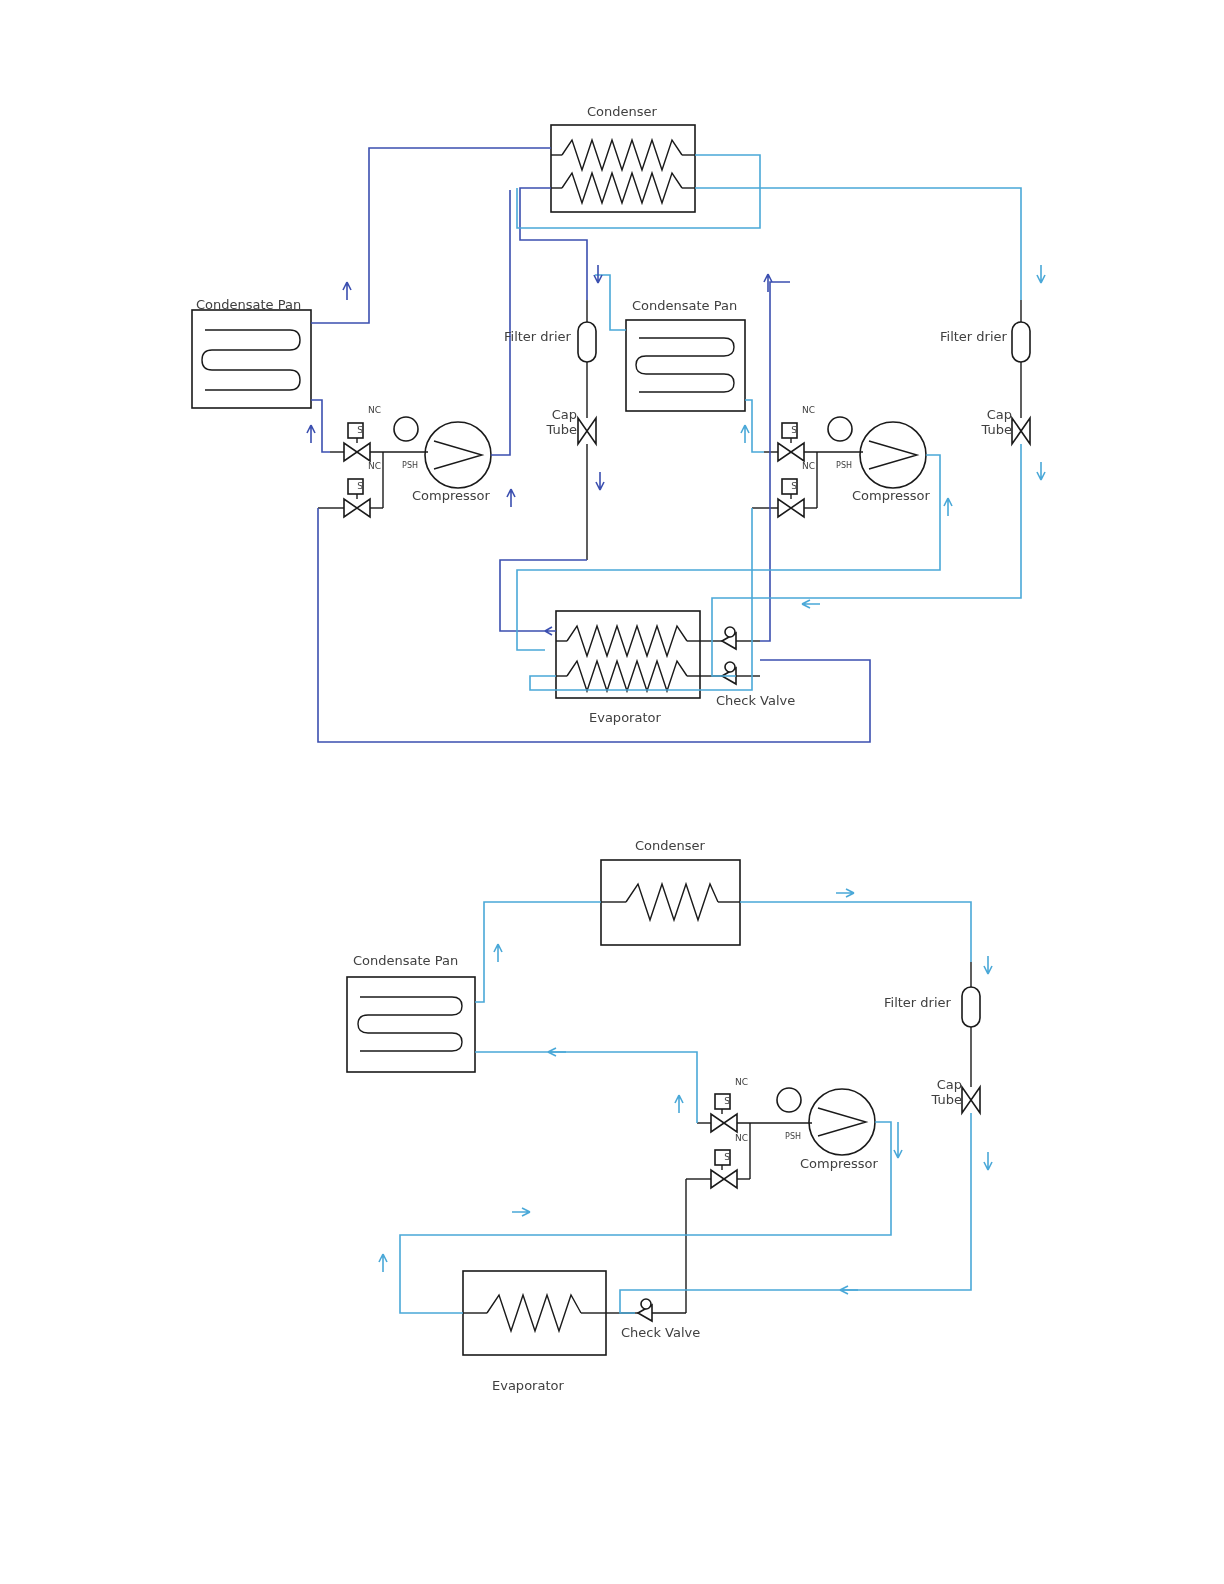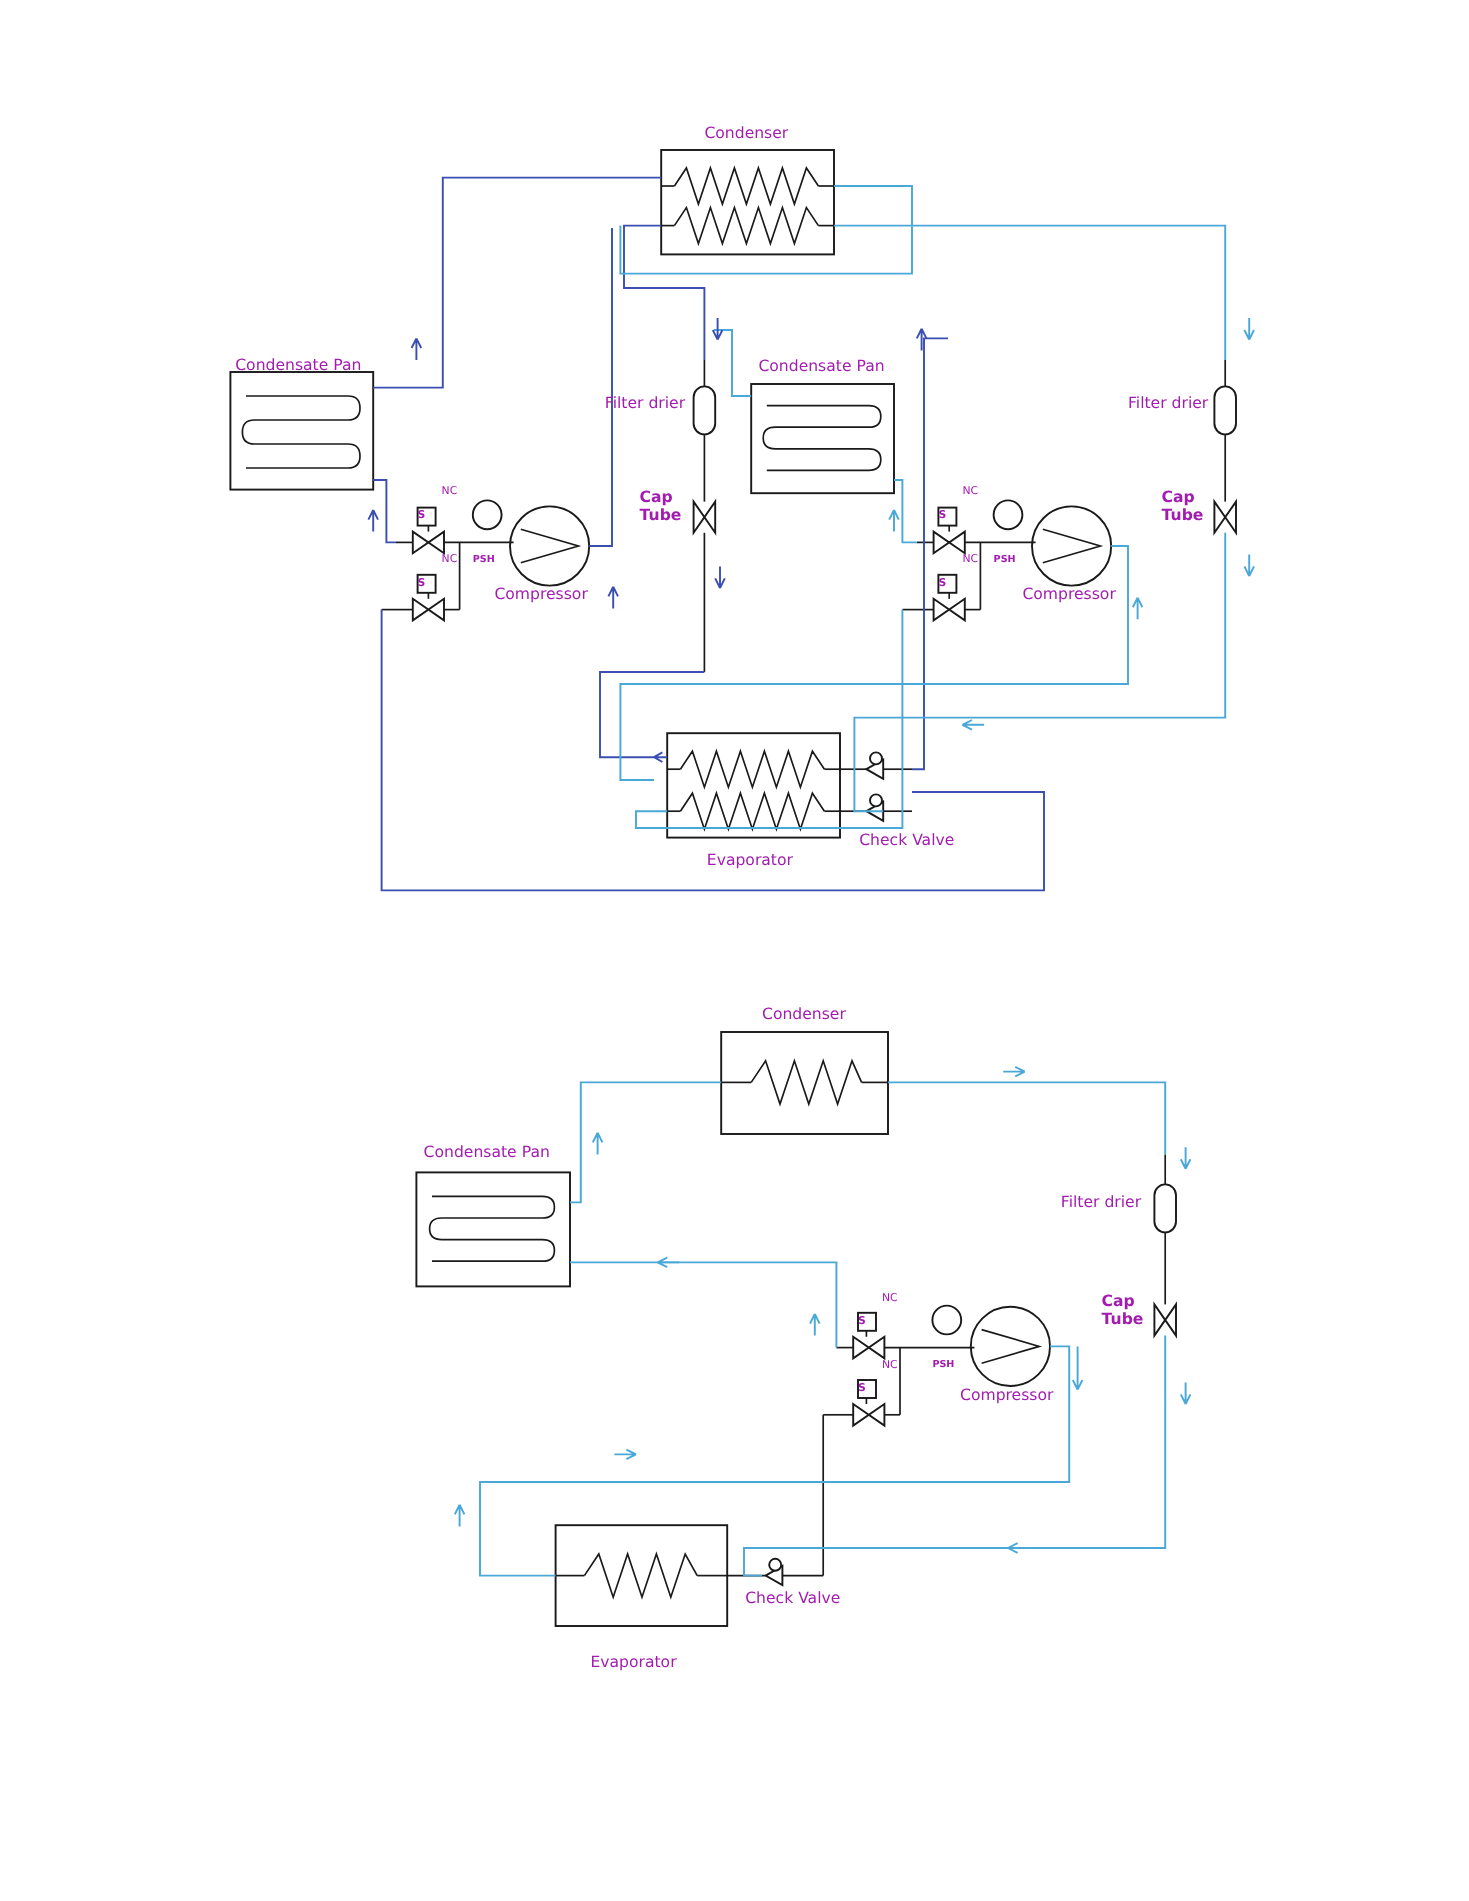--- a/index.html
+++ b/index.html
@@ -22,34 +22,33 @@
     position: absolute;
     left: 0;
     top: 0;
     width: 1224px;
     height: 1584px;
   }
   .lbl {
     position: absolute;
     font-family: "DejaVu Sans", sans-serif;
     font-size: 13px;
-    color: #a21caf;
+    color: #404040;
     white-space: pre;
     line-height: 1.15;
   }
   .lbl.small {
     font-size: 9px;
   }
   .lbl.tiny {
     font-size: 8px;
     margin-top: 36px;
   }
   .lbl.center {
-    text-align: left;
-    font-weight: bold;
+    text-align: right;
   }
   svg { display: block; }
 </style>
 </head>
 <body>
 
 <div class="page">
 
   <svg class="diagram" viewBox="0 0 1224 1584" width="1224" height="1584" xmlns="http://www.w3.org/2000/svg">
     <defs>

